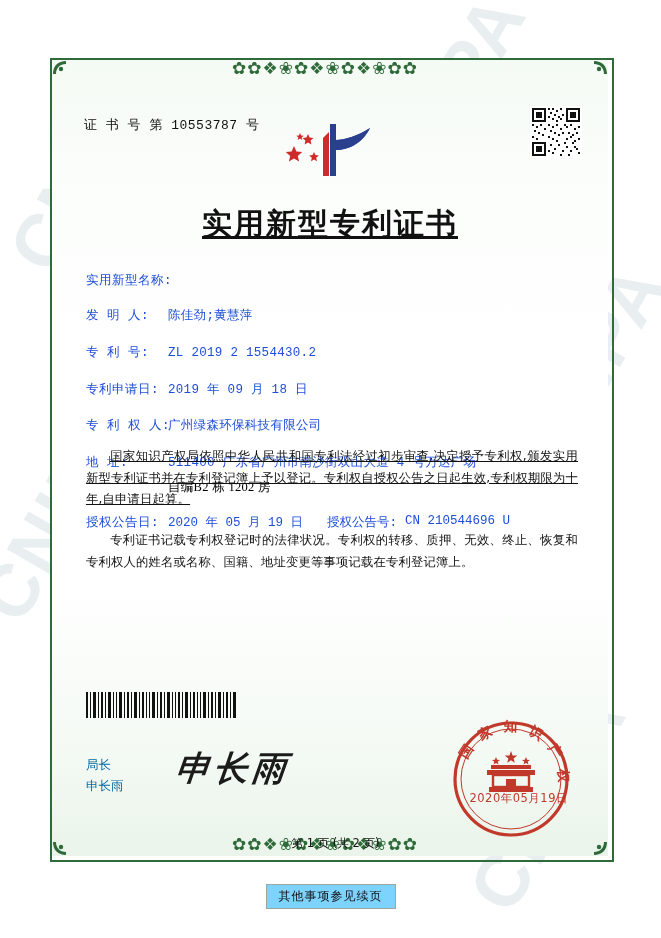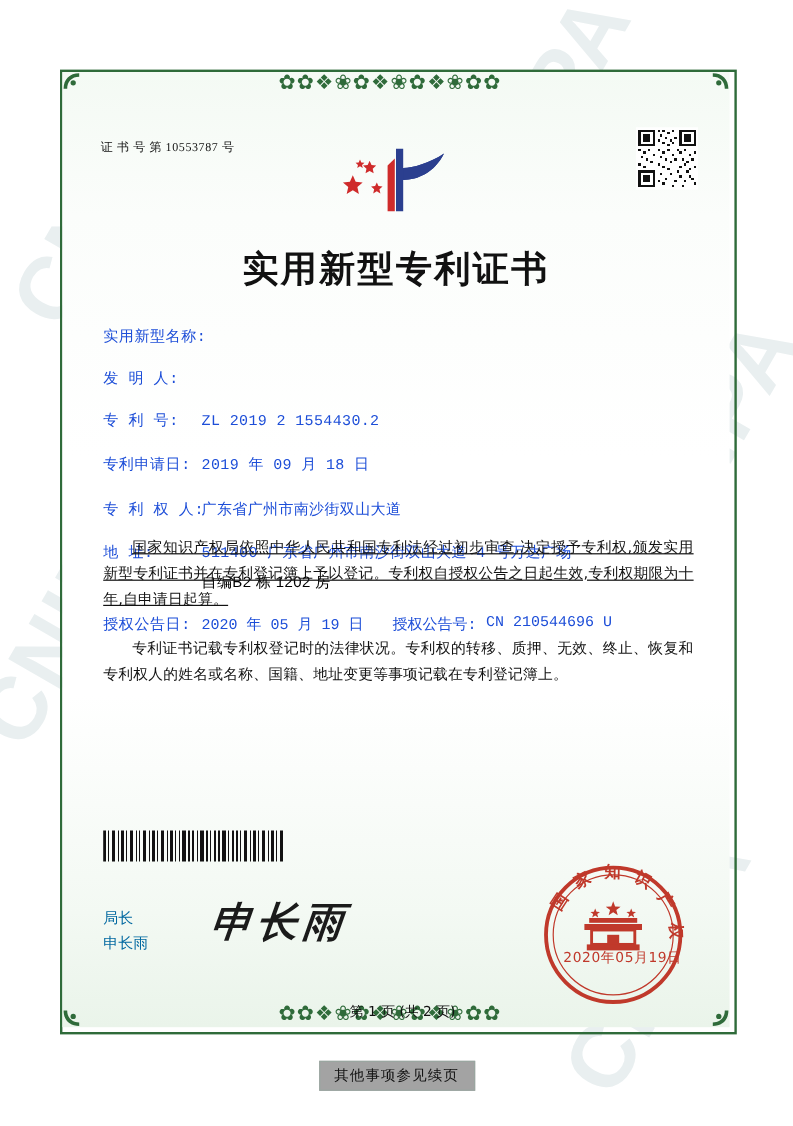--- a/index.html
+++ b/index.html
@@ -42,47 +42,48 @@
   
   .orn{position:absolute;color:#2f6b3a;font-size:18px;line-height:1;z-index:3;}
   .orn-top{left:232px;top:60px;letter-spacing:1px;font-size:17px;}
   .orn-bot{left:232px;top:836px;letter-spacing:1px;font-size:17px;}
   .corner{position:absolute;width:34px;height:34px;z-index:3;}
   .corner svg{display:block}
   
   .content{position:absolute;left:56px;top:64px;width:548px;height:788px;z-index:4;}
   .cert-no{
     position:absolute;left:28px;top:52px;
-    font-size:10px;color:#111;letter-spacing:0.5px;
-    font-family:Liberation Serif, serif;
+    font-size:13px;color:#111;letter-spacing:0.5px;
+    font-family:Liberation Mono, monospace;
   }
   .qr{
     position:absolute;right:22px;top:42px;width:52px;height:52px;
   }
   .logo{
     position:absolute;left:50%;top:54px;transform:translateX(-50%);
     width:120px;height:62px;
   }
   .title{
     position:absolute;left:0;right:0;top:140px;text-align:center;
     font-size:30px;font-weight:700;letter-spacing:2px;color:#111;
     font-family:"DejaVu Sans", sans-serif;
+    text-decoration:underline;
   }
   .fields{position:absolute;left:30px;top:208px;width:492px;}
   .row{
     display:flex;align-items:flex-start;margin-bottom:18px;
     font-size:12.5px;color:#1d4ed8;
     font-family:Liberation Mono, monospace;
   }
   .lbl{width:82px;flex:0 0 82px;letter-spacing:0.5px;white-space:nowrap;}
   .val{flex:1 1 auto;letter-spacing:0.3px;line-height:1.5;}
   .row-split{display:flex;}
   .row-split .seg2{margin-left:24px;}
   .addr-2nd{margin-left:82px;font-size:12.5px;margin-top:-12px;margin-bottom:18px;
-    font-family:Liberation Sans, sans-serif;letter-spacing:0.3px;}
+    font-family:Liberation Serif, serif;letter-spacing:0.3px;}
   .para{
     position:absolute;left:30px;width:492px;
     font-size:12.3px;line-height:1.75;color:#111;text-align:justify;
     font-family:"DejaVu Sans", sans-serif;letter-spacing:0.2px;
   }
   .para.p1{top:382px;text-decoration:underline;}
   .para.p2{top:466px;}
   .para .ind{display:inline-block;width:24px;}
   
   .barcode{
@@ -109,21 +110,21 @@
     letter-spacing:0.5px;
   }
   .pagefoot{
     position:absolute;left:11px;right:0;top:772px;text-align:center;
     font-size:11.5px;color:#111;font-family:"DejaVu Sans", sans-serif;
   }
   
   .note{
     position:absolute;left:50%;transform:translateX(-50%);top:884px;
     border:1px solid #9aa6a0;padding:3px 12px;
-    font-size:12px;color:#111;background:#a3a3a3;
+    font-size:12px;color:#111;background:#7dd3fc;
     font-family:"DejaVu Sans", sans-serif;letter-spacing:1px;z-index:5;
   }
 </style>
 </head>
 <body>
 
 <div class="wm-layer">
   <div class="wm" style="left:-30px;top:120px;font-size:74px;transform:rotate(-60deg);">CNIPA</div>
   <div class="wm" style="left:330px;top:60px;font-size:74px;transform:rotate(-60deg);">CNIPA</div>
   <div class="wm" style="left:470px;top:330px;font-size:74px;transform:rotate(-60deg);">CNIPA</div>
@@ -265,35 +266,36 @@
     <div class="title">实用新型专利证书</div>
 
     <div class="fields">
 
       <div class="row">
         <div class="lbl">实用新型名称:</div>
       </div>
 
       <div class="row">
         <div class="lbl">发 明 人:</div>
+        <div class="val">陈佳劲;黄慧萍</div>
       </div>
 
       <div class="row">
         <div class="lbl">专 利 号:</div>
         <div class="val">ZL 2019 2 1554430.2</div>
       </div>
 
       <div class="row">
         <div class="lbl">专利申请日:</div>
         <div class="val">2019 年 09 月 18 日</div>
       </div>
 
       <div class="row">
         <div class="lbl">专 利 权 人:</div>
-        <div class="val">广东省广州市南沙街双山大道</div>
+        <div class="val">广州绿森环保科技有限公司</div>
       </div>
 
       <div class="row">
         <div class="lbl">地 址:</div>
         <div class="val">511400 广东省广州市南沙街双山大道 4 号万达广场</div>
       </div>
       <div class="addr-2nd">自编B2 栋 1202 房</div>
 
       <div class="row row-split">
         <div class="lbl">授权公告日:</div>

